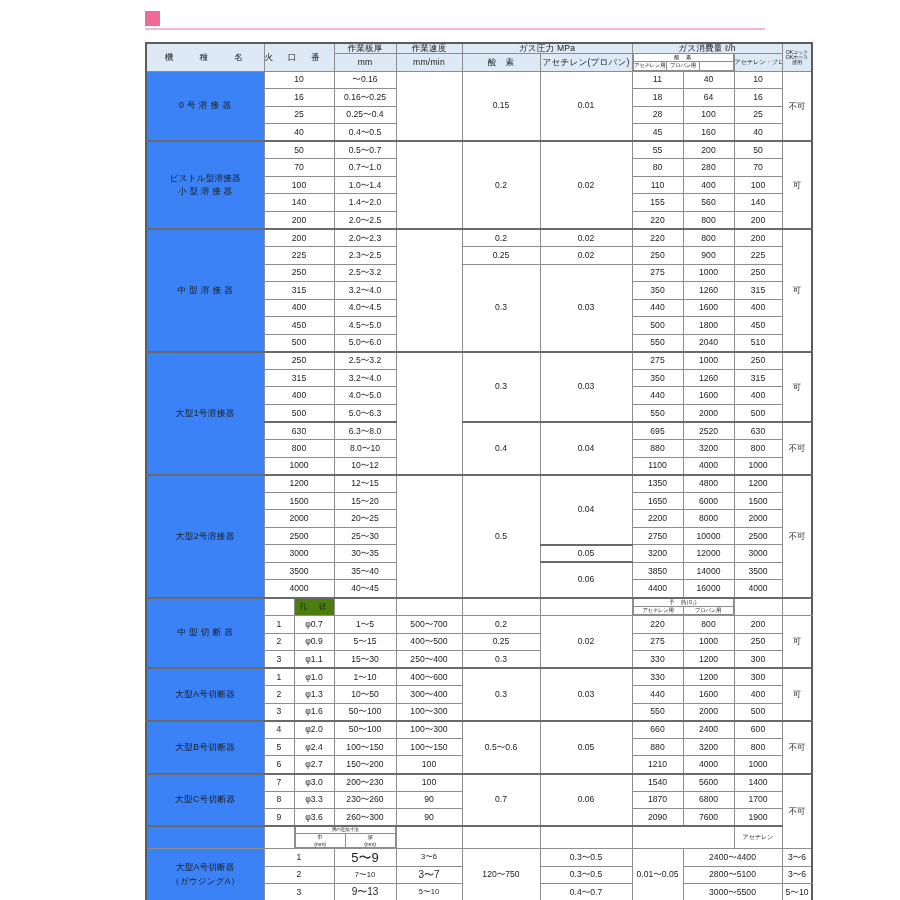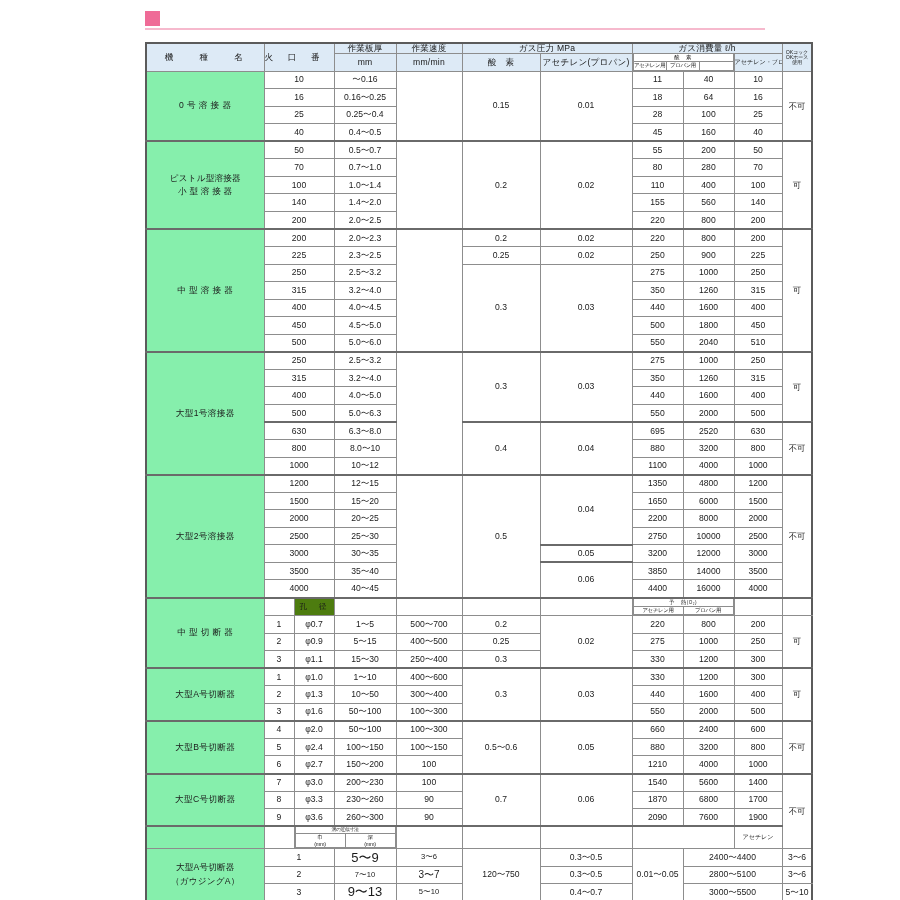--- a/index.html
+++ b/index.html
@@ -88,21 +88,21 @@
     background: #ddeaf6;
     font-size: 8.6px;
     letter-spacing: 0.2px;
   }
   .hdr-sm { font-size: 6.1px; letter-spacing: 0px; }
   .hdr-xs { font-size: 5.2px; letter-spacing: -0.2px; line-height: 1.0; }
   .spaced { letter-spacing: 3px; padding-left: 3px; }
   .spaced2 { letter-spacing: 2px; padding-left: 2px; }
 
   .machine {
-    background: #86efac;
+    background: #3b82f6;
     font-size: 8.6px;
     letter-spacing: 0.4px;
   }
   .machine.two-line { line-height: 1.55; letter-spacing: 0.2px; }
 
   td.num { font-size: 8.6px; }
   .sep-top { border-top: 2px solid #6a6a6a !important; }
   .subhdr-cell {
     background: #ffffff;
     font-size: 5.4px;
@@ -663,21 +663,21 @@
         <tr style="height: 17.5509px;">
           <td class="num" colspan="2">2</td>
           <td class="num" style="font-size:7.6px">7〜10</td>
           <td class="num" style="font-size:10px">3〜7</td>
           <td class="num">0.3〜0.5</td>
           <td class="num" colspan="3">2800〜5100</td>
           <td class="num">3〜6</td>
         </tr>
         <tr style="height: 17.5509px;">
           <td class="num" colspan="2">3</td>
-          <td class="num" style="font-size:13px">9〜13</td>
+          <td class="num" style="font-size:10px">9〜13</td>
           <td class="num" style="font-size:7.6px">5〜10</td>
           <td class="num">0.4〜0.7</td>
           <td class="num" colspan="3">3000〜5500</td>
           <td class="num">5〜10</td>
         </tr>
 
       </tbody>
     </table>
   </div>
 </div>

